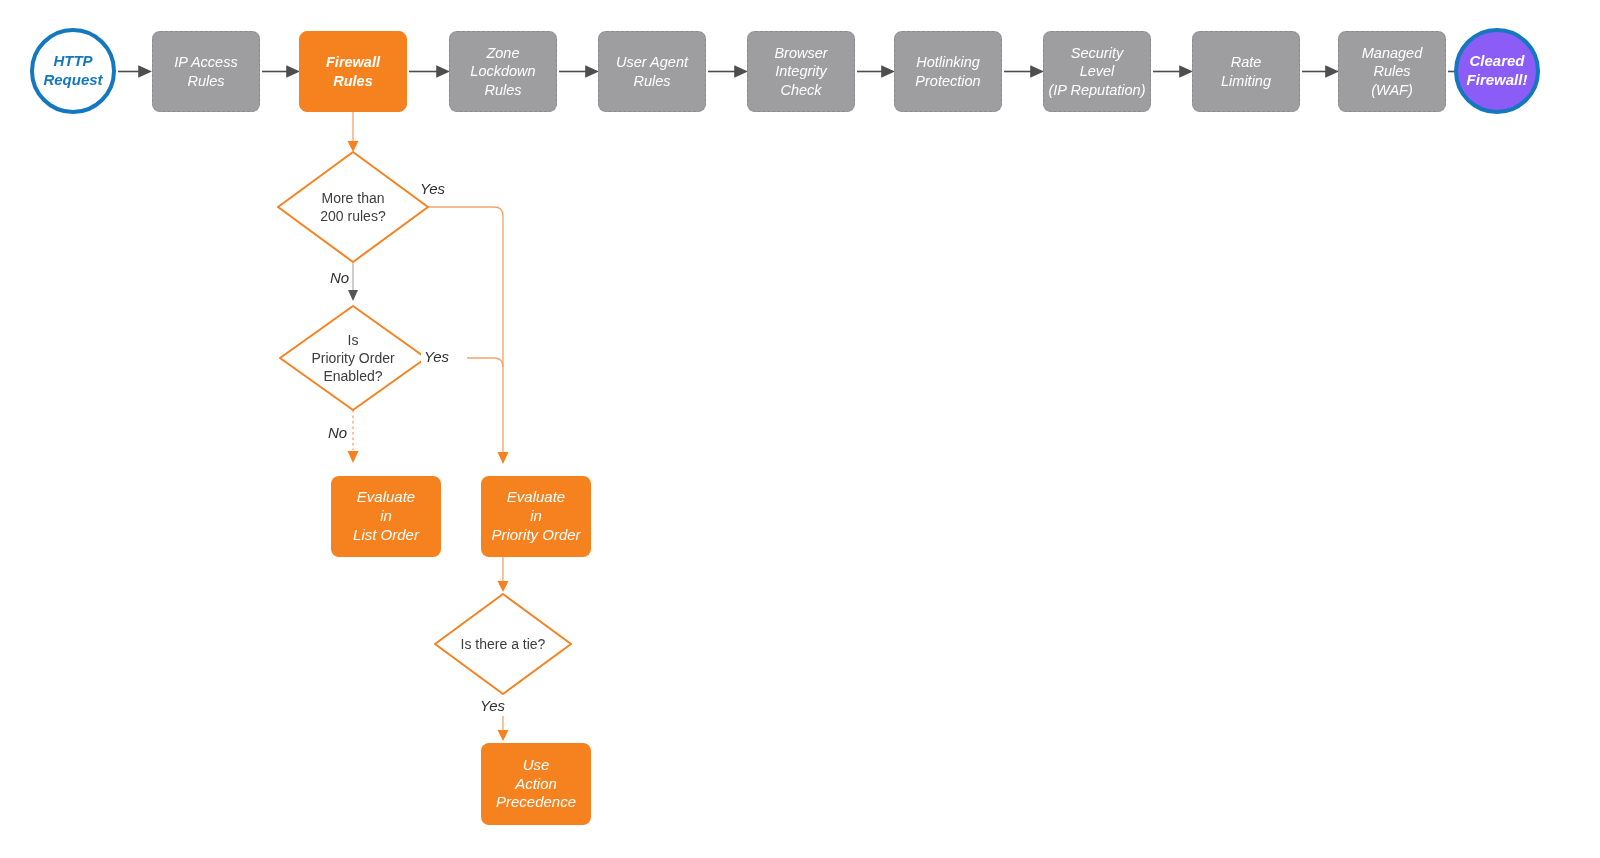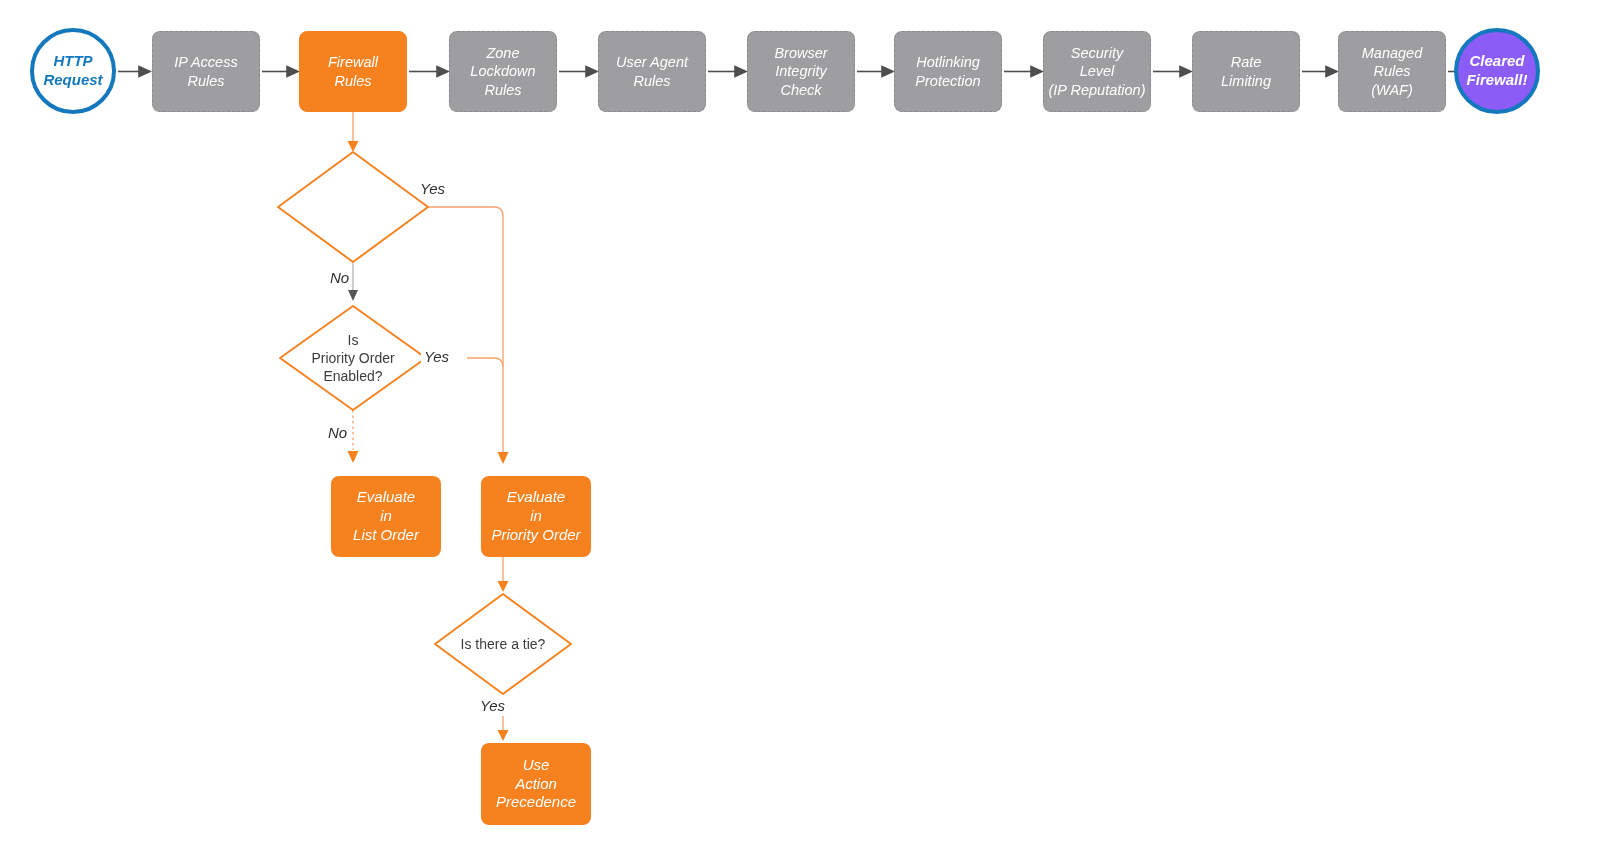--- a/index.html
+++ b/index.html
@@ -9,21 +9,21 @@
   }
   .connector-layer{position:absolute;left:0;top:0;pointer-events:none;}
   .node{position:absolute;display:flex;align-items:center;justify-content:center;text-align:center;box-sizing:border-box;}
   .lbl{white-space:pre-line;}
   
   .stage{
     width:108px;height:81px;top:31px;border-radius:8px;
     background:#9e9ea0;border:1px dashed #8a8a8c;
     color:#ffffff;font-style:italic;font-size:14.5px;line-height:1.28;
   }
-  .stage.orange{background:#f6821f;border:1px solid #f6821f;}
+  .stage.orange{background:#f6821f;border:1px solid #f6821f;font-weight:bold;}
   
   .circle{
     width:86px;height:86px;top:28px;border-radius:50%;
     font-style:italic;font-weight:bold;font-size:15px;line-height:1.25;
   }
   .circle.start{left:30px;background:#ffffff;border:4px solid #1478be;color:#1478be;}
   .circle.end{left:1454px;background:#8b5cf6;border:4px solid #1478be;color:#ffffff;}
   
   .obox{
     width:110px;height:81px;border-radius:8px;background:#f6821f;
@@ -136,20 +136,24 @@
   <div class="node stage" style="left:1192px">
     <span class="lbl">Rate
 Limiting</span>
   </div>
   <div class="node stage" style="left:1338px">
     <span class="lbl">Managed
 Rules
 (WAF)</span>
   </div>
 
+  <div class="node dtext" style="left:283px;top:172px;width:140px;height:70px">
+    <span class="lbl">More than
+200 rules?</span>
+  </div>
   <div class="node dtext" style="left:283px;top:322px;width:140px;height:72px">
     <span class="lbl">Is
 Priority Order
 Enabled?</span>
   </div>
   <div class="node dtext" style="left:433px;top:624px;width:140px;height:40px">
     <span class="lbl">Is there a tie?</span>
   </div>
 
   <div class="tag" style="left:420px;top:180px;width:46px">Yes</div>

